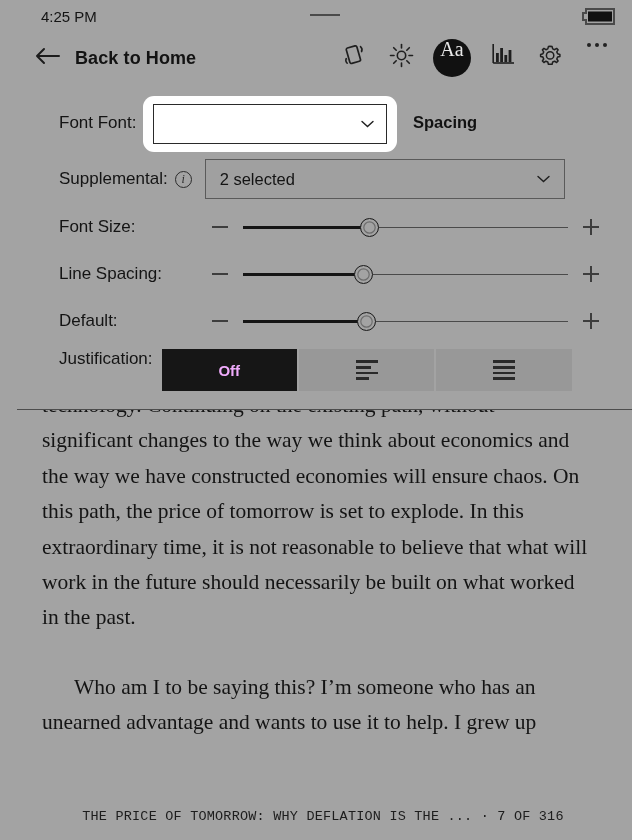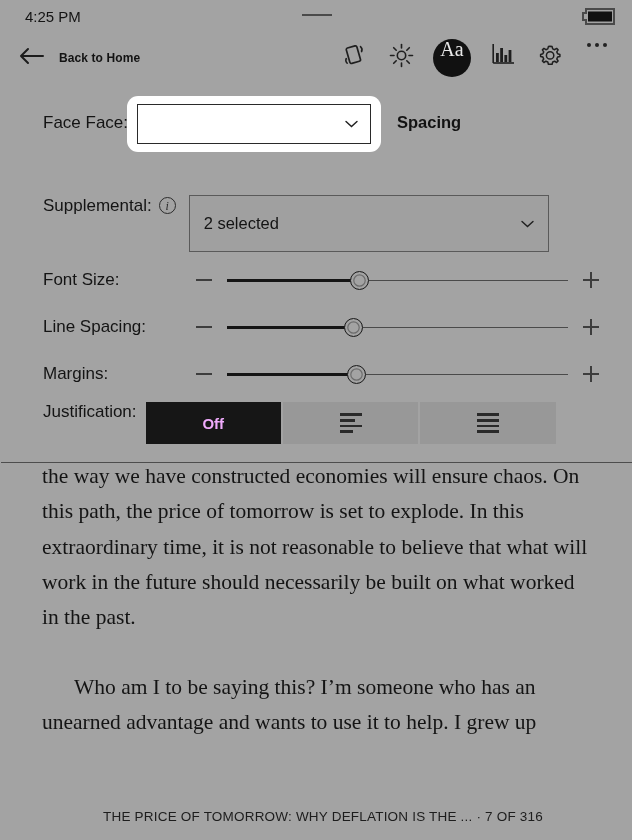--- a/index.html
+++ b/index.html
@@ -42,27 +42,27 @@
   #page-body p.indent { text-indent: 32px; margin-top: 34px; }
 
   #page-footer {
     position: absolute;
     left: 14px; right: 0;
     bottom: 16px;
     text-align: center;
     font-size: 13.5px;
     letter-spacing: 0.2px;
     color: #1d1d1d;
-    font-family: Liberation Sans, sans-serif;
+    font-family: Liberation Mono, monospace;
   }
 
   
   #top-overlay {
     position: absolute;
-    left: 1px; right: 0; top: 0;
+    left: 17px; right: 0; top: 0;
     background: #a3a3a3;
     border-bottom: 1px solid #4d4d4d;
     z-index: 10;
   }
 
   
   #status-bar {
     height: 32px;
     display: flex;
     align-items: center;
@@ -96,21 +96,21 @@
     padding: 0 14px 0 14px;
   }
   #back-btn {
     display: flex;
     align-items: center;
     gap: 14px;
     padding-left: 4px;
     cursor: pointer;
   }
   #back-label {
-    font-size: 12px;
+    font-size: 18px;
     font-weight: bold;
     color: #131313;
     letter-spacing: 0.1px;
   }
   #toolbar-icons {
     margin-left: auto;
     display: flex;
     align-items: center;
     gap: 17px;
     padding-right: 6px;
@@ -216,29 +216,28 @@
     font-family: "Liberation Serif", serif;
     font-style: italic;
     font-size: 12px;
     line-height: 1;
     color: #2b2b2b;
     cursor: pointer;
   }
   #supplemental-select {
     margin-left: 13px;
     flex: 1;
-    height: 57px;
+    height: 40px;
     max-width: 360px;
     background: #a0a0a0;
     border: 1px solid #5a5a5a;
     display: flex;
     align-items: center;
     padding: 0 14px;
     cursor: pointer;
-    margin-top: 36px;
   }
   #supplemental-value {
     font-size: 16.5px;
     color: #141414;
   }
 
   .chev {
     margin-left: auto;
     width: 13px; height: 8px;
   }
@@ -425,21 +424,21 @@
             <i></i>
             <i></i>
         </div>
       </div>
     </div>
   </div>
 
   <div id="settings-panel">
 
     <div class="row" id="row-fontface">
-      <span class="row-label">Face Face:</span>
+      <span class="row-label">Font Font:</span>
 
       <div id="fontface-halo"></div>
 
       <div id="fontface-select">
         <svg class="chev" viewBox="0 0 13 8">
           <path d="M1 1.4 L6.5 6.6 L12 1.4" fill="none" stroke="#1f1f1f" stroke-width="1.4" stroke-linecap="round"></path>
         </svg>
       </div>
 
       <span id="advanced-link">Spacing</span>
@@ -472,21 +471,21 @@
       <div class="step-btn minus"></div>
       <div class="slider">
         <div class="track"></div>
         <div class="fill" style="width: 37%;"></div>
         <div class="thumb" style="left: 37%;"></div>
       </div>
       <div class="step-btn plus"></div>
     </div>
 
     <div class="row slider-row">
-      <span class="row-label">Margins:</span>
+      <span class="row-label">Default:</span>
       <div class="step-btn minus"></div>
       <div class="slider">
         <div class="track"></div>
         <div class="fill" style="width: 38%;"></div>
         <div class="thumb" style="left: 38%;"></div>
       </div>
       <div class="step-btn plus"></div>
     </div>
 
     <div class="row" id="row-justification">

